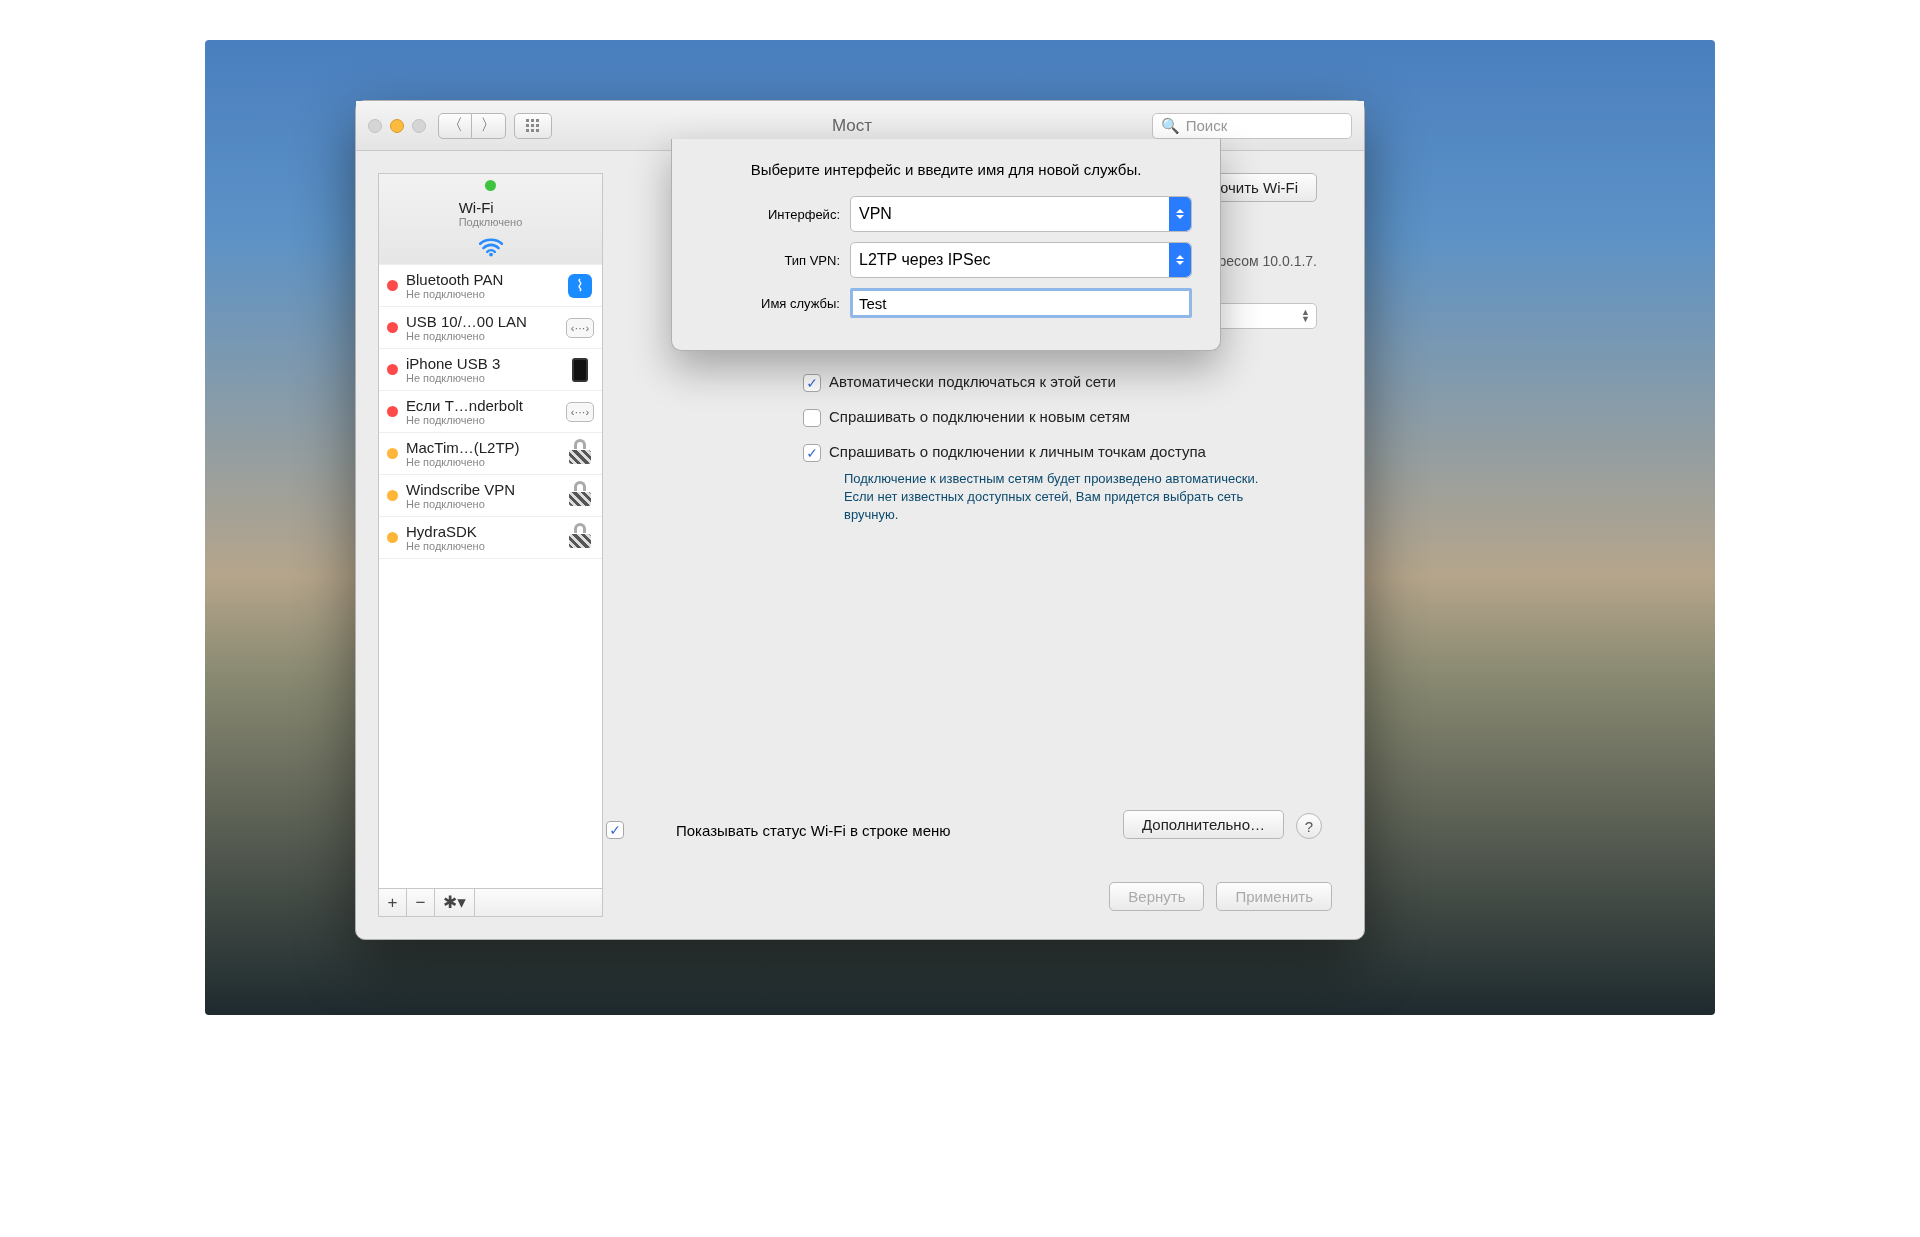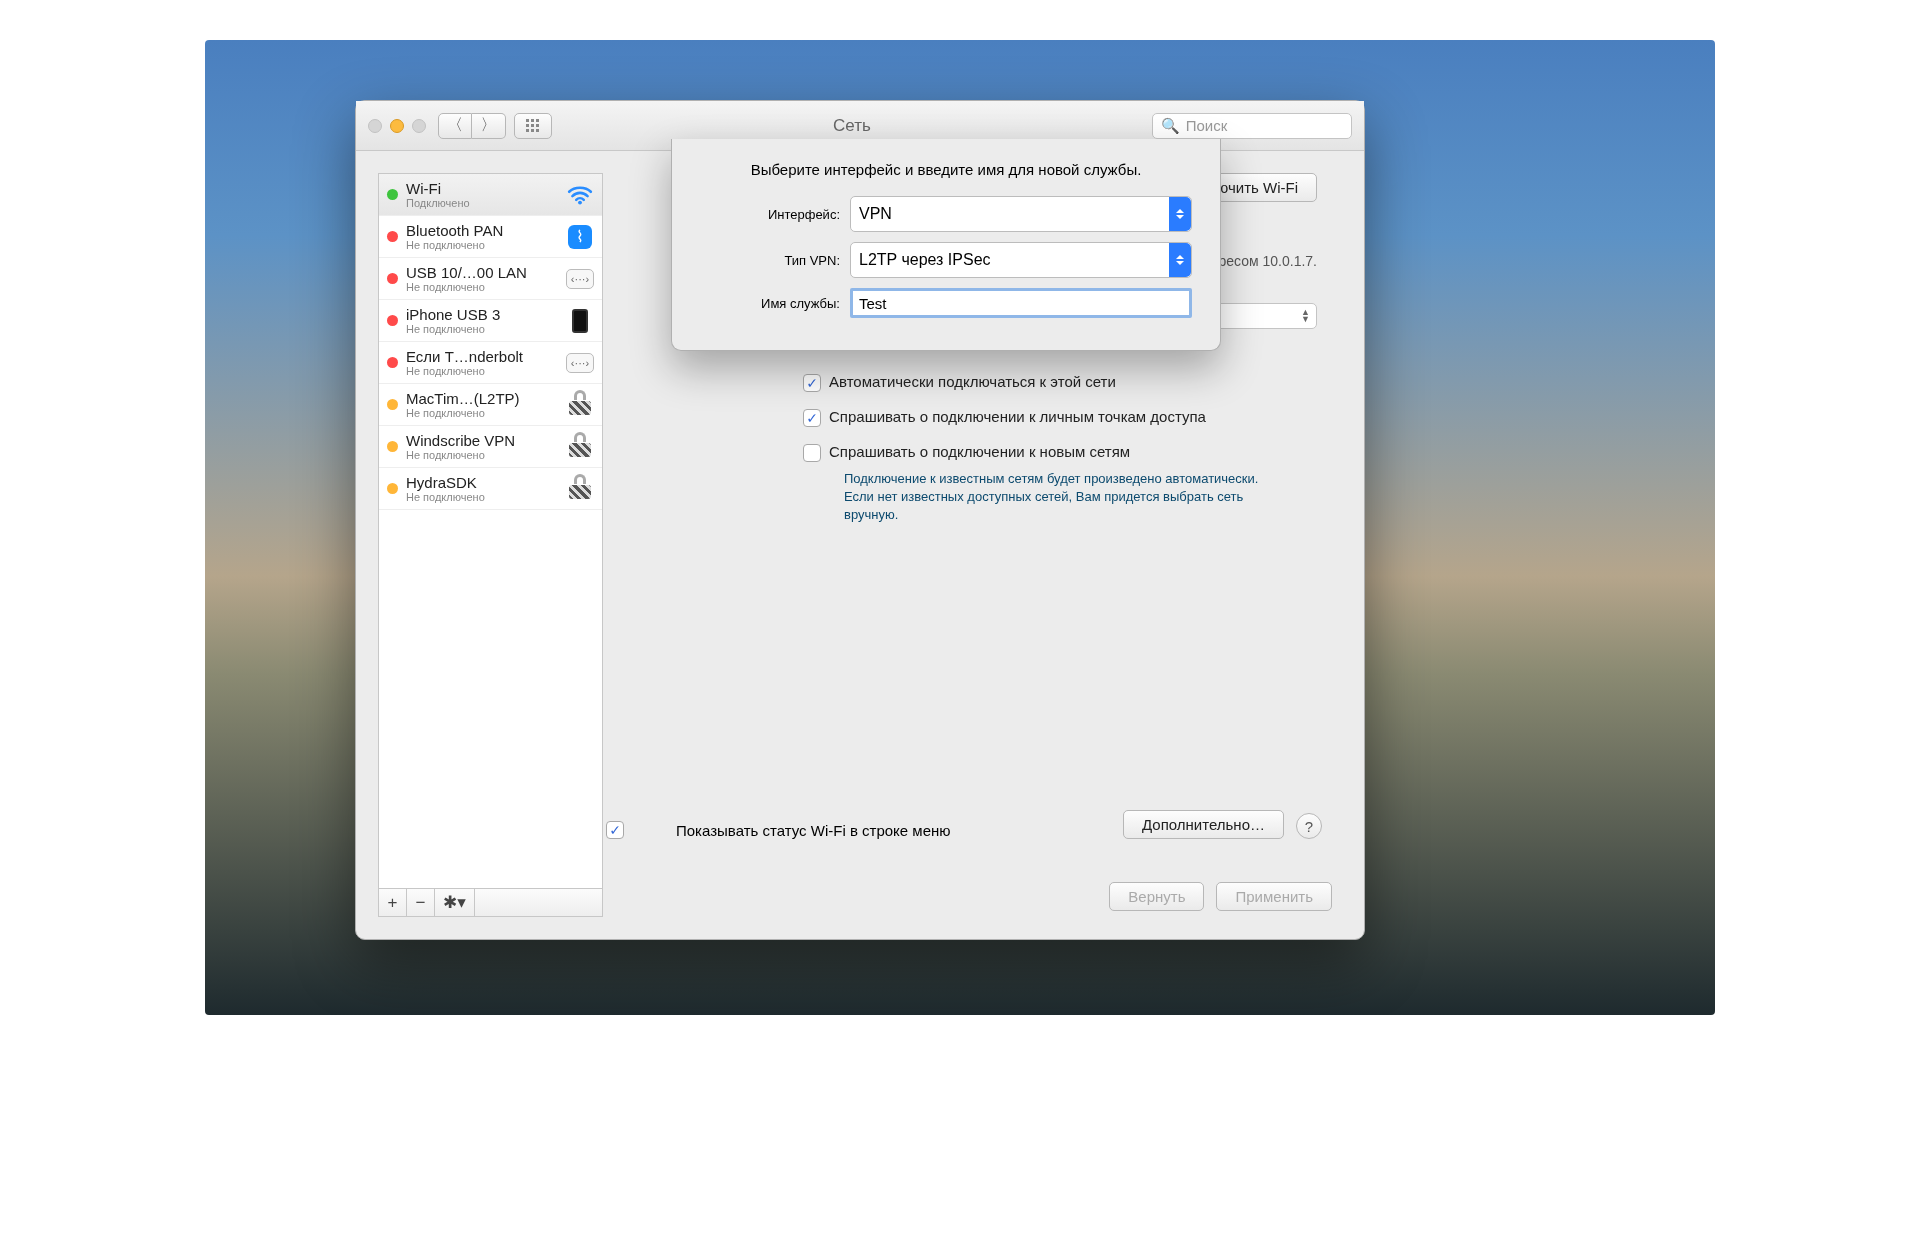--- a/index.html
+++ b/index.html
@@ -40,21 +40,21 @@
 .nav-btn{width:34px;height:26px;background:linear-gradient(#fdfdfd,#e8e8e8);border:1px solid #b7b7b7;display:flex;align-items:center;justify-content:center;font-size:16px;color:#555;}
 .nav-btn:first-child{border-radius:5px 0 0 5px;}
 .nav-btn.r{border-radius:0 5px 5px 0;border-left:none;}
 .grid-btn{width:38px;height:26px;margin-left:8px;background:linear-gradient(#fdfdfd,#e8e8e8);border:1px solid #b7b7b7;border-radius:5px;display:flex;align-items:center;justify-content:center;color:#777;}
 .tb-title{flex:1;text-align:center;font-size:17px;color:#666;}
 .searchwrap{width:200px;height:26px;background:#fff;border:1px solid #c4c4c4;border-radius:5px;display:flex;align-items:center;padding:0 8px;color:#999;font-size:15px;gap:6px;}
 .content{flex:1;display:flex;padding:22px;gap:20px;position:relative;}
 .sidebar{width:225px;display:flex;flex-direction:column;}
 .srv-list{flex:1;border:1px solid #c7c7c7;background:#fff;overflow:hidden;}
 .srv-item{display:flex;align-items:center;padding:6px 8px;border-bottom:1px solid #eee;gap:8px;}
-.srv-item.sel{background:linear-gradient(#f2f2f2,#e6e6e6);}
+.srv-item.sel{background:linear-gradient(#f2f2f2,#e6e6e6);flex-direction:column;}
 .status-dot{width:11px;height:11px;border-radius:50%;flex-shrink:0;}
 .sd-green{background:#3ec43e;}
 .sd-red{background:#ff4a4a;}
 .sd-orange{background:#ffb638;}
 .srv-txt{flex:1;min-width:0;}
 .srv-name{font-size:15px;color:#222;white-space:nowrap;overflow:hidden;text-overflow:ellipsis;}
 .srv-sub{font-size:11px;color:#888;}
 .srv-icon{width:28px;height:22px;display:flex;align-items:center;justify-content:center;}
 .sb-toolbar{height:28px;border:1px solid #c7c7c7;border-top:none;background:linear-gradient(#fbfbfb,#eee);display:flex;}
 .sb-tbtn{width:28px;border-right:1px solid #c7c7c7;display:flex;align-items:center;justify-content:center;font-size:17px;color:#444;}
@@ -127,21 +127,21 @@
               <rect x="11" y="1" width="3" height="3"></rect>
               <rect x="1" y="6" width="3" height="3"></rect>
               <rect x="6" y="6" width="3" height="3"></rect>
               <rect x="11" y="6" width="3" height="3"></rect>
               <rect x="1" y="11" width="3" height="3"></rect>
               <rect x="6" y="11" width="3" height="3"></rect>
               <rect x="11" y="11" width="3" height="3"></rect>
             </g>
           </svg>
       </div>
-      <div class="tb-title">Сеть</div>
+      <div class="tb-title">Мост</div>
       <div class="searchwrap">
         <span>🔍</span>
         <span>Поиск</span>
       </div>
     </div>
 
     <div class="content">
 
       <div class="sidebar">
         <div class="srv-list">
@@ -270,26 +270,26 @@
               <span>▼</span>
             </div>
         </div>
 
         <div class="checks">
           <div class="chk-row">
             <div class="chk on"></div>
             <span>Автоматически подключаться к этой сети</span>
           </div>
           <div class="chk-row">
+            <div class="chk"></div>
+            <span>Спрашивать о подключении к новым сетям</span>
+          </div>
+          <div class="chk-row">
             <div class="chk on"></div>
             <span>Спрашивать о подключении к личным точкам доступа</span>
-          </div>
-          <div class="chk-row">
-            <div class="chk"></div>
-            <span>Спрашивать о подключении к новым сетям</span>
           </div>
           <div class="helptext">Подключение к известным сетям будет произведено автоматически. Если нет известных доступных сетей, Вам придется выбрать сеть вручную.</div>
         </div>
       </div>
 
     </div>
 
     <div class="bottom-bar">
       <div class="chk on"></div>
       <span style="margin-left:8px;font-size:15px">Показывать статус Wi-Fi в строке меню</span>

